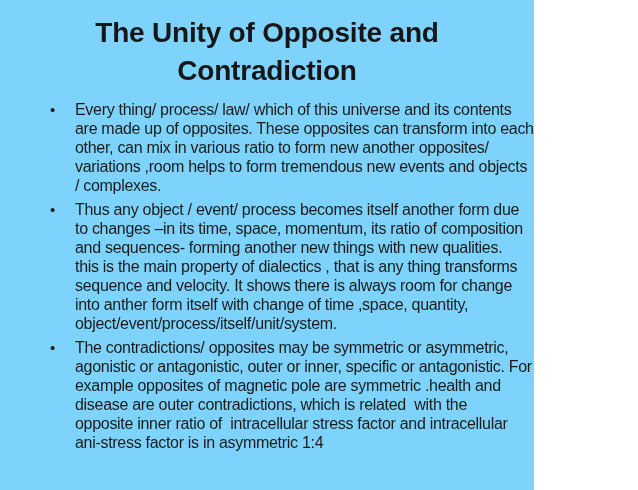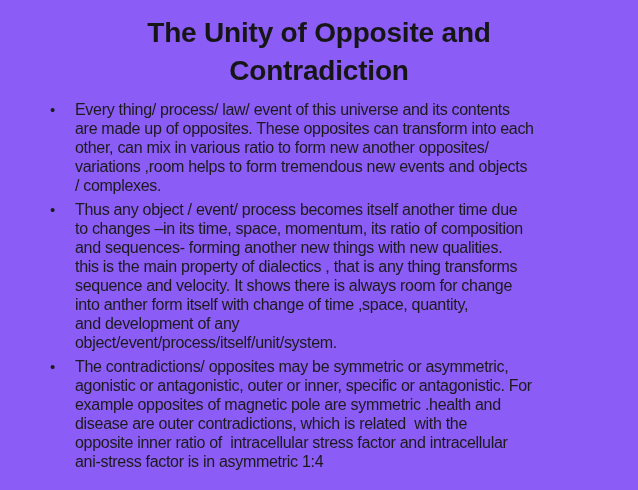--- a/index.html
+++ b/index.html
@@ -1,20 +1,20 @@
 <!DOCTYPE html>
 <html><head>
 <meta charset="utf-8">
 <style>
   html, body { margin: 0; padding: 0; background: #ffffff; }
   .slide {
     position: relative;
-    width: 638px;
+    width: 534px;
     height: 490px;
-    background: #8b5cf6;
+    background: #7dd3fc;
     overflow: hidden;
     font-family: "Liberation Sans", sans-serif;
     color: #1b1b1b;
   }
   .title {
     margin: 14px 0 0 0;
     padding: 0;
     text-align: center;
     font-size: 28px;
     line-height: 38px;
@@ -56,38 +56,37 @@
   <h1 class="title">
     <div class="title-line">The Unity of Opposite and</div>
     <div class="title-line">Contradiction</div>
   </h1>
 
   <div class="body">
 
     <div class="bullet">
       <span class="marker">•</span>
       <div class="lines">
-        <div class="line">Every thing/ process/ law/ event of this universe and its contents</div>
+        <div class="line">Every thing/ process/ law/ which of this universe and its contents</div>
         <div class="line">are made up of opposites. These opposites can transform into each</div>
         <div class="line">other, can mix in various ratio to form new another opposites/</div>
         <div class="line">variations ,room helps to form tremendous new events and objects</div>
         <div class="line">/ complexes.</div>
       </div>
     </div>
 
     <div class="bullet">
       <span class="marker">•</span>
       <div class="lines">
-        <div class="line">Thus any object / event/ process becomes itself another time due</div>
+        <div class="line">Thus any object / event/ process becomes itself another form due</div>
         <div class="line">to changes –in its time, space, momentum, its ratio of composition</div>
         <div class="line">and sequences- forming another new things with new qualities.</div>
         <div class="line">this is the main property of dialectics , that is any thing transforms</div>
         <div class="line">sequence and velocity. It shows there is always room for change</div>
         <div class="line">into anther form itself with change of time ,space, quantity,</div>
-        <div class="line">and development of any</div>
         <div class="line">object/event/process/itself/unit/system.</div>
       </div>
     </div>
 
     <div class="bullet">
       <span class="marker">•</span>
       <div class="lines">
         <div class="line">The contradictions/ opposites may be symmetric or asymmetric,</div>
         <div class="line">agonistic or antagonistic, outer or inner, specific or antagonistic. For</div>
         <div class="line">example opposites of magnetic pole are symmetric .health and</div>

